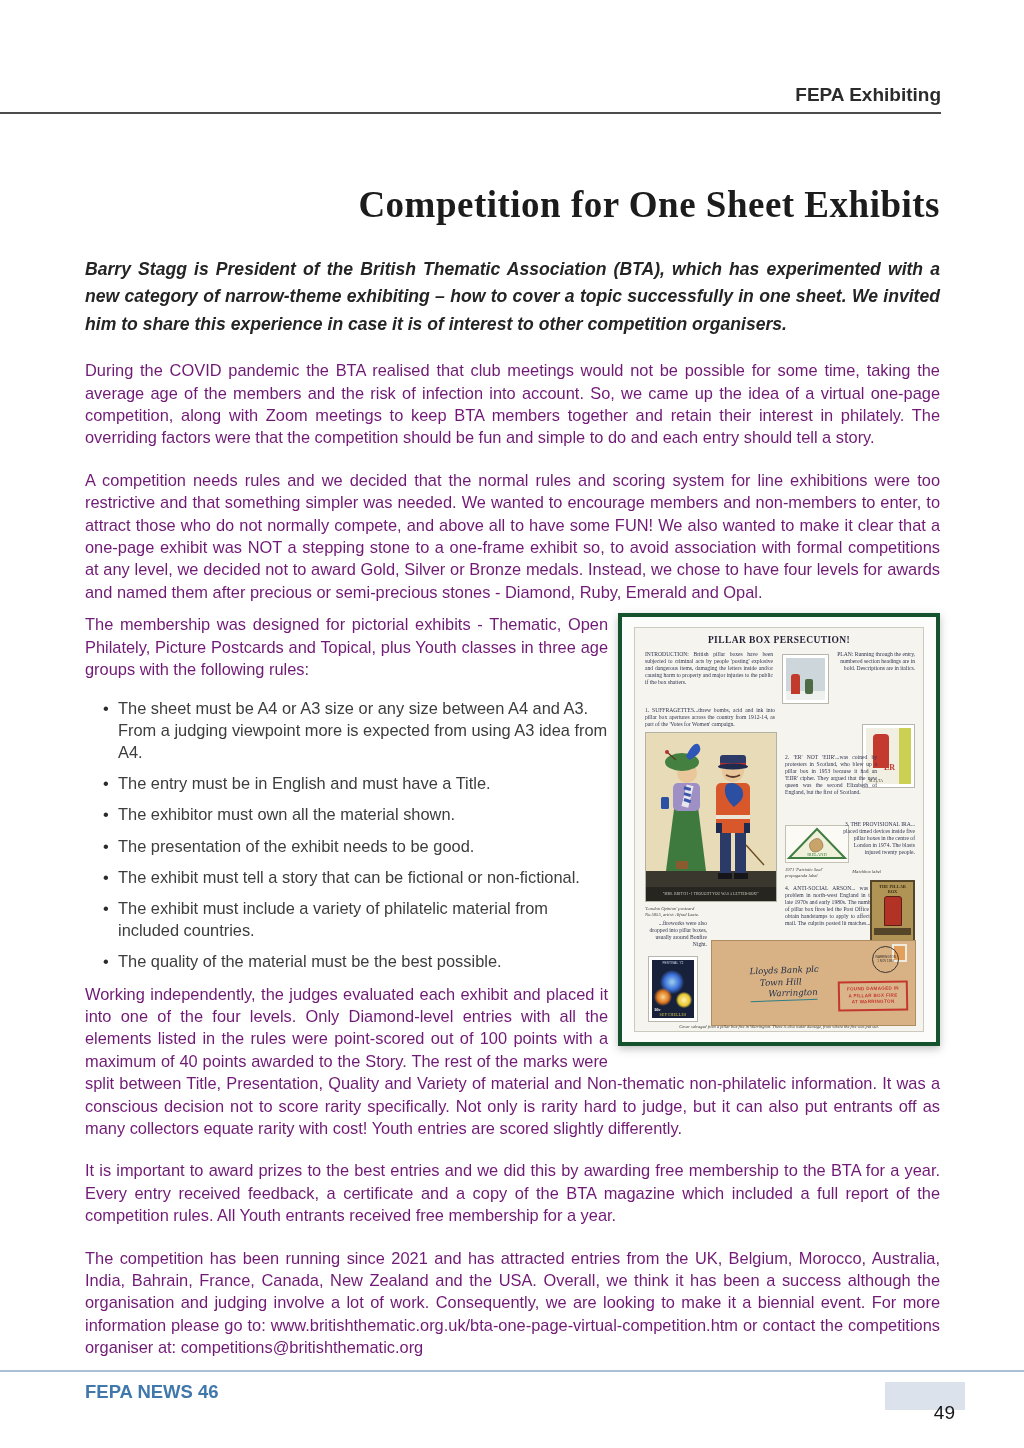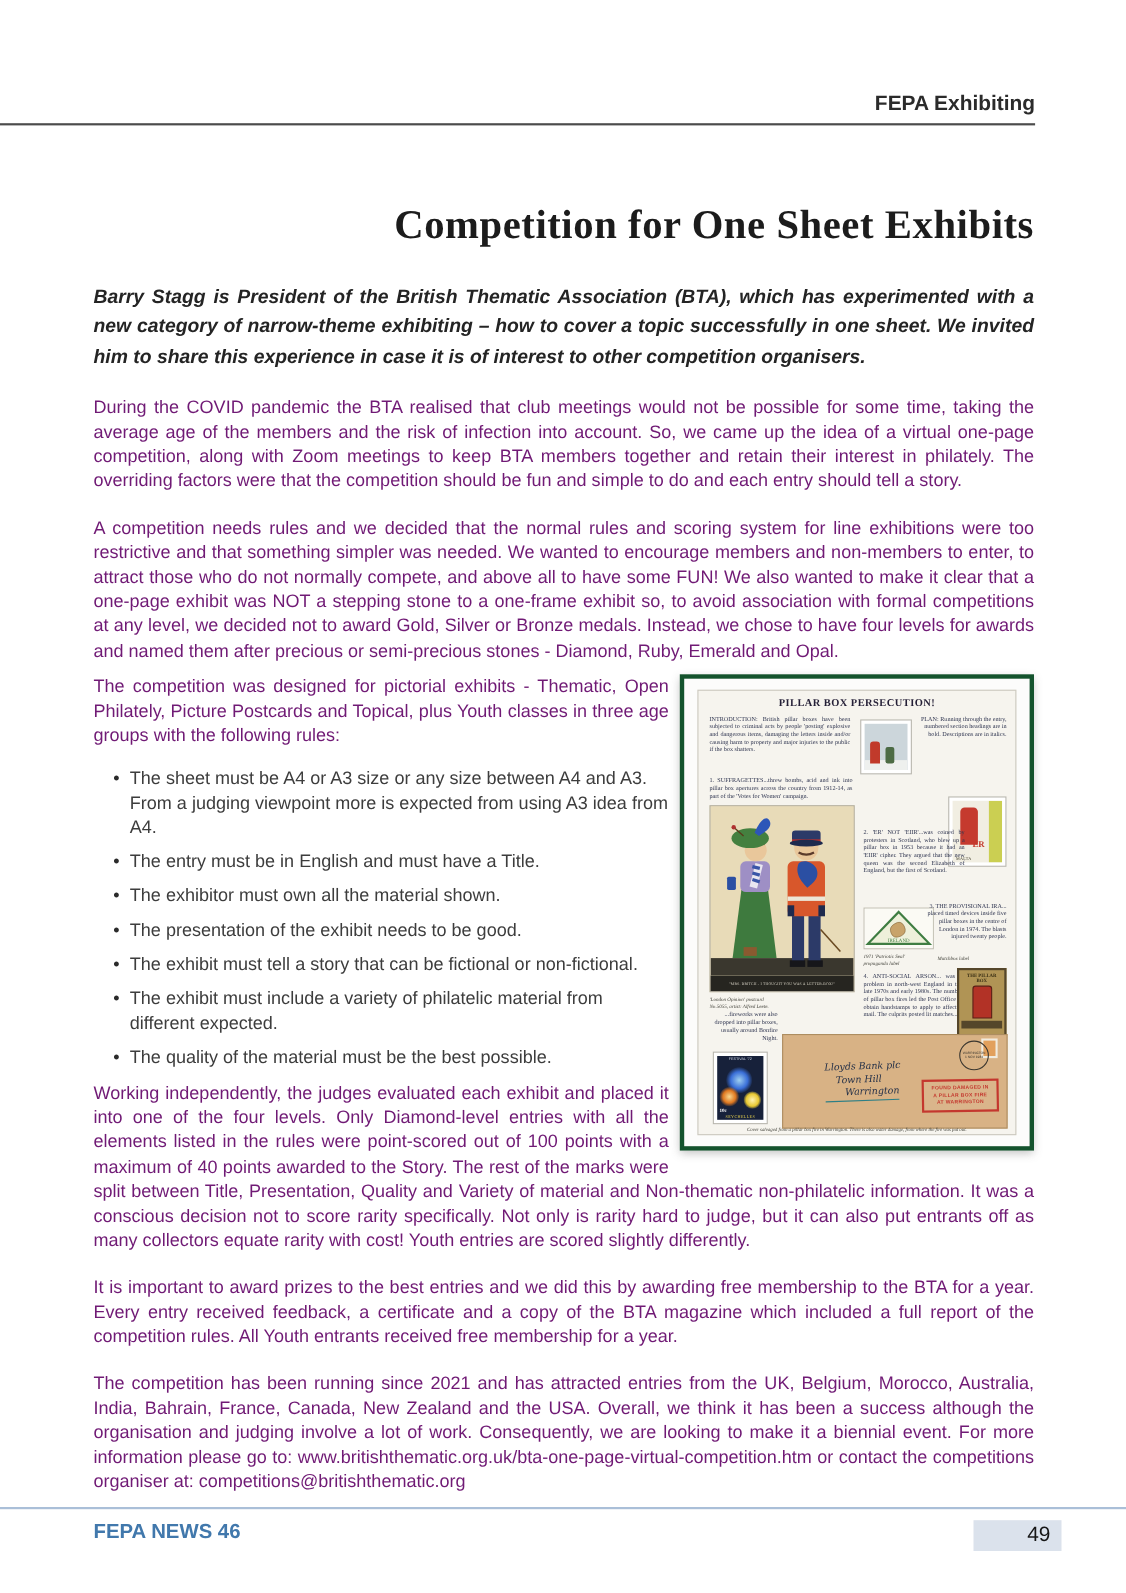--- a/index.html
+++ b/index.html
@@ -94,21 +94,21 @@
   .handstamp { position:absolute; right:7px; top:40px; width:70px; border:2px solid #c4372e; color:#c4372e;
     font-family:"Liberation Sans", sans-serif; font-size:4.6px; font-weight:bold; text-align:center;
     line-height:6.6px; padding:3px 2px; letter-spacing:.3px; transform:rotate(-1deg); background:rgba(255,255,255,0.05); }
   .env-stamp { position:absolute; right:8px; top:3px; width:15px; height:18px; background:#e2a05c; border:2px solid #f0ebdf; }
   .postmark { position:absolute; right:16px; top:5px; width:27px; height:27px; border:1.5px solid #3a362f; border-radius:50%;
     color:#3a362f; font-size:3px; text-align:center; line-height:4px; padding-top:8px; font-family:"Liberation Sans",sans-serif; }
 
   .footer-rule { position:absolute; top:1370px; left:0; width:1024px; height:2px; background:#aabfd8; }
   .footer-journal { position:absolute; left:85px; top:1381px; font-size:18.5px; font-weight:bold; color:#4178ac; }
   .page-num-box { position:absolute; left:885px; top:1382px; width:80px; height:28px; background:#dbe2ec;
-    text-align:right; padding:3px 10px 0 0; font-size:19px; color:#161616; }
+    text-align:right; padding:20px 10px 0 0; font-size:19px; color:#161616; }
 </style>
 </head>
 <body>
 
 <div class="running-head">FEPA Exhibiting</div>
 <div class="top-rule"></div>
 
 <div class="content">
   <h1 class="title">Competition for One Sheet Exhibits</h1>
 
@@ -235,29 +235,29 @@
             <div>FOUND DAMAGED IN</div>
             <div>A PILLAR BOX FIRE</div>
             <div>AT WARRINGTON</div>
           </div>
         </div>
 
         <div class="ex-cap cap-cover">Cover salvaged from a pillar box fire in Warrington. There is also water damage, from where the fire was put out.</div>
       </div>
     </div>
 
-    <p class="body lead-col">The competition was designed for pictorial exhibits - Thematic, Open Philately, Picture Postcards and Topical, plus Youth classes in three age groups with the following rules:</p>
+    <p class="body lead-col">The membership was designed for pictorial exhibits - Thematic, Open Philately, Picture Postcards and Topical, plus Youth classes in three age groups with the following rules:</p>
 
     <ul class="rules">
       <li>The sheet must be A4 or A3 size or any size between A4 and A3. From a judging viewpoint more is expected from using A3 idea from A4.</li>
       <li>The entry must be in English and must have a Title.</li>
       <li>The exhibitor must own all the material shown.</li>
       <li>The presentation of the exhibit needs to be good.</li>
       <li>The exhibit must tell a story that can be fictional or non-fictional.</li>
-      <li>The exhibit must include a variety of philatelic material from different expected.</li>
+      <li>The exhibit must include a variety of philatelic material from included countries.</li>
       <li>The quality of the material must be the best possible.</li>
     </ul>
 
     <p class="body">Working independently, the judges evaluated each exhibit and placed it into one of the four levels. Only Diamond-level entries with all the elements listed in the rules were point-scored out of 100 points with a maximum of 40 points awarded to the Story. The rest of the marks were split between Title, Presentation, Quality and Variety of material and Non-thematic non-philatelic information. It was a conscious decision not to score rarity specifically.  Not only is rarity hard to judge, but it can also put entrants off as many collectors equate rarity with cost! Youth entries are scored slightly differently.</p>
   </div>
 
   <p class="body">It is important to award prizes to the best entries and we did this by awarding free membership to the BTA for a year. Every entry received feedback, a certificate and a copy of the BTA magazine which included a full report of the competition rules. All Youth entrants received free membership for a year.</p>
   <p class="body">The competition has been running since 2021 and has attracted entries from the UK, Belgium, Morocco, Australia, India, Bahrain, France, Canada, New Zealand and the USA. Overall, we think it has been a success although the organisation and judging involve a lot of work. Consequently, we are looking to make it a biennial event. For more information please go to: www.britishthematic.org.uk/bta-one-page-virtual-competition.htm or contact the competitions organiser at:  competitions@britishthematic.org</p>
 </div>
 

